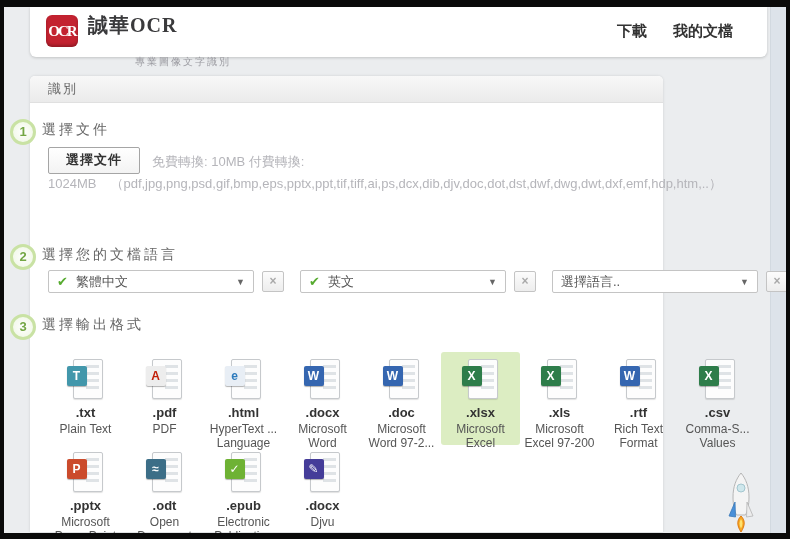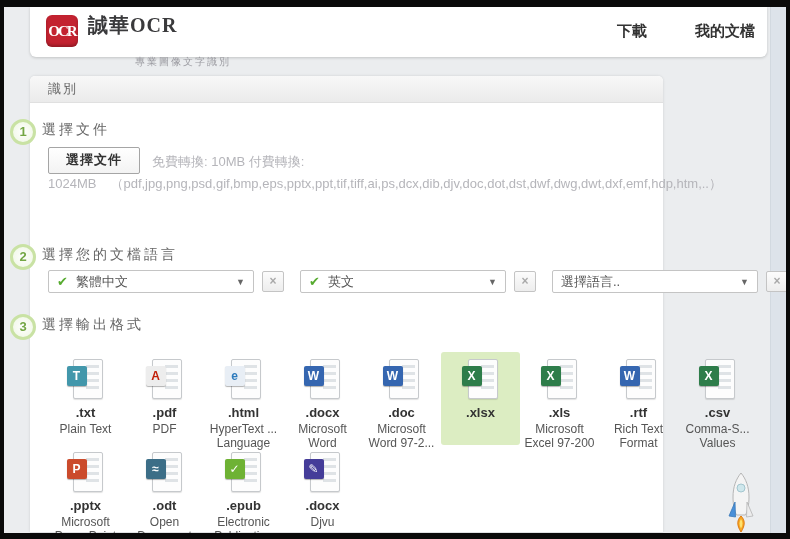--- a/index.html
+++ b/index.html
@@ -9,21 +9,21 @@
   
   .hcard{position:absolute;left:26px;top:0;width:737px;height:50px;background:#fff;
     border-radius:0 0 6px 6px;box-shadow:0 1px 3px rgba(0,0,0,.18);}
   .logo-badge{position:absolute;left:16px;top:8px;width:32px;height:32px;background:#c32230;
     border-radius:6px;color:#fff;font-family:"Liberation Serif",serif;font-weight:bold;
     font-size:15px;line-height:32px;text-align:center;letter-spacing:-2px;box-shadow:inset 0 -2px 3px rgba(0,0,0,.25);}
   .logo-title{position:absolute;left:58px;top:5px;font-family:"Liberation Serif",serif;
     font-weight:bold;font-size:20px;color:#3a3a3c;letter-spacing:1px;}
   .logo-sub{position:absolute;left:60px;top:48px;font-size:10px;color:#9a9aa0;letter-spacing:2px;margin-left:45px;}
   .nav-item{position:absolute;top:15px;font-size:15px;font-weight:bold;color:#333;cursor:pointer;}
-  .nav-dl{right:120px;} .nav-docs{right:12px;}
+  .nav-dl{right:120px;} .nav-docs{right:34px;}
   
   .mcard{position:absolute;left:26px;top:69px;width:633px;bottom:1px;background:#fff;
     border-radius:5px 5px 0 0;box-shadow:0 0 3px rgba(0,0,0,.12);}
   .secbar{height:26px;background:linear-gradient(#f8f8f8,#ebebeb);border-bottom:1px solid #e0e0e0;
     border-radius:5px 5px 0 0;color:#666;font-size:13px;line-height:26px;padding-left:18px;letter-spacing:2px;}
   
   .stepcircle{position:absolute;left:6px;width:20px;height:20px;border:3px solid #c9e2a4;border-radius:50%;
     background:radial-gradient(#ffffff,#eef6e2);color:#73a644;font-size:13px;font-weight:bold;
     text-align:center;line-height:20px;}
   .steptitle{position:absolute;left:38px;font-size:14px;color:#666;letter-spacing:3px;}
@@ -155,20 +155,21 @@
           <div class="fname">Microsoft Word 97-2...</div>
         </div>
         <div class="fmt selected" style="background: rgb(220, 237, 194);">
           <div class="ficon">
             <div class="sheet">
               <div class="lines"></div>
             </div>
             <span class="fbadge" style="background: rgb(46, 125, 74); color: rgb(255, 255, 255);">X</span>
           </div>
           <div class="fext">.xlsx</div>
+          <div class="fname">Microsoft Excel</div>
         </div>
         <div class="fmt">
           <div class="ficon">
             <div class="sheet">
               <div class="lines"></div>
             </div>
             <span class="fbadge" style="background: rgb(46, 125, 74); color: rgb(255, 255, 255);">X</span>
           </div>
           <div class="fext">.xls</div>
           <div class="fname">Microsoft Excel 97-200</div>

